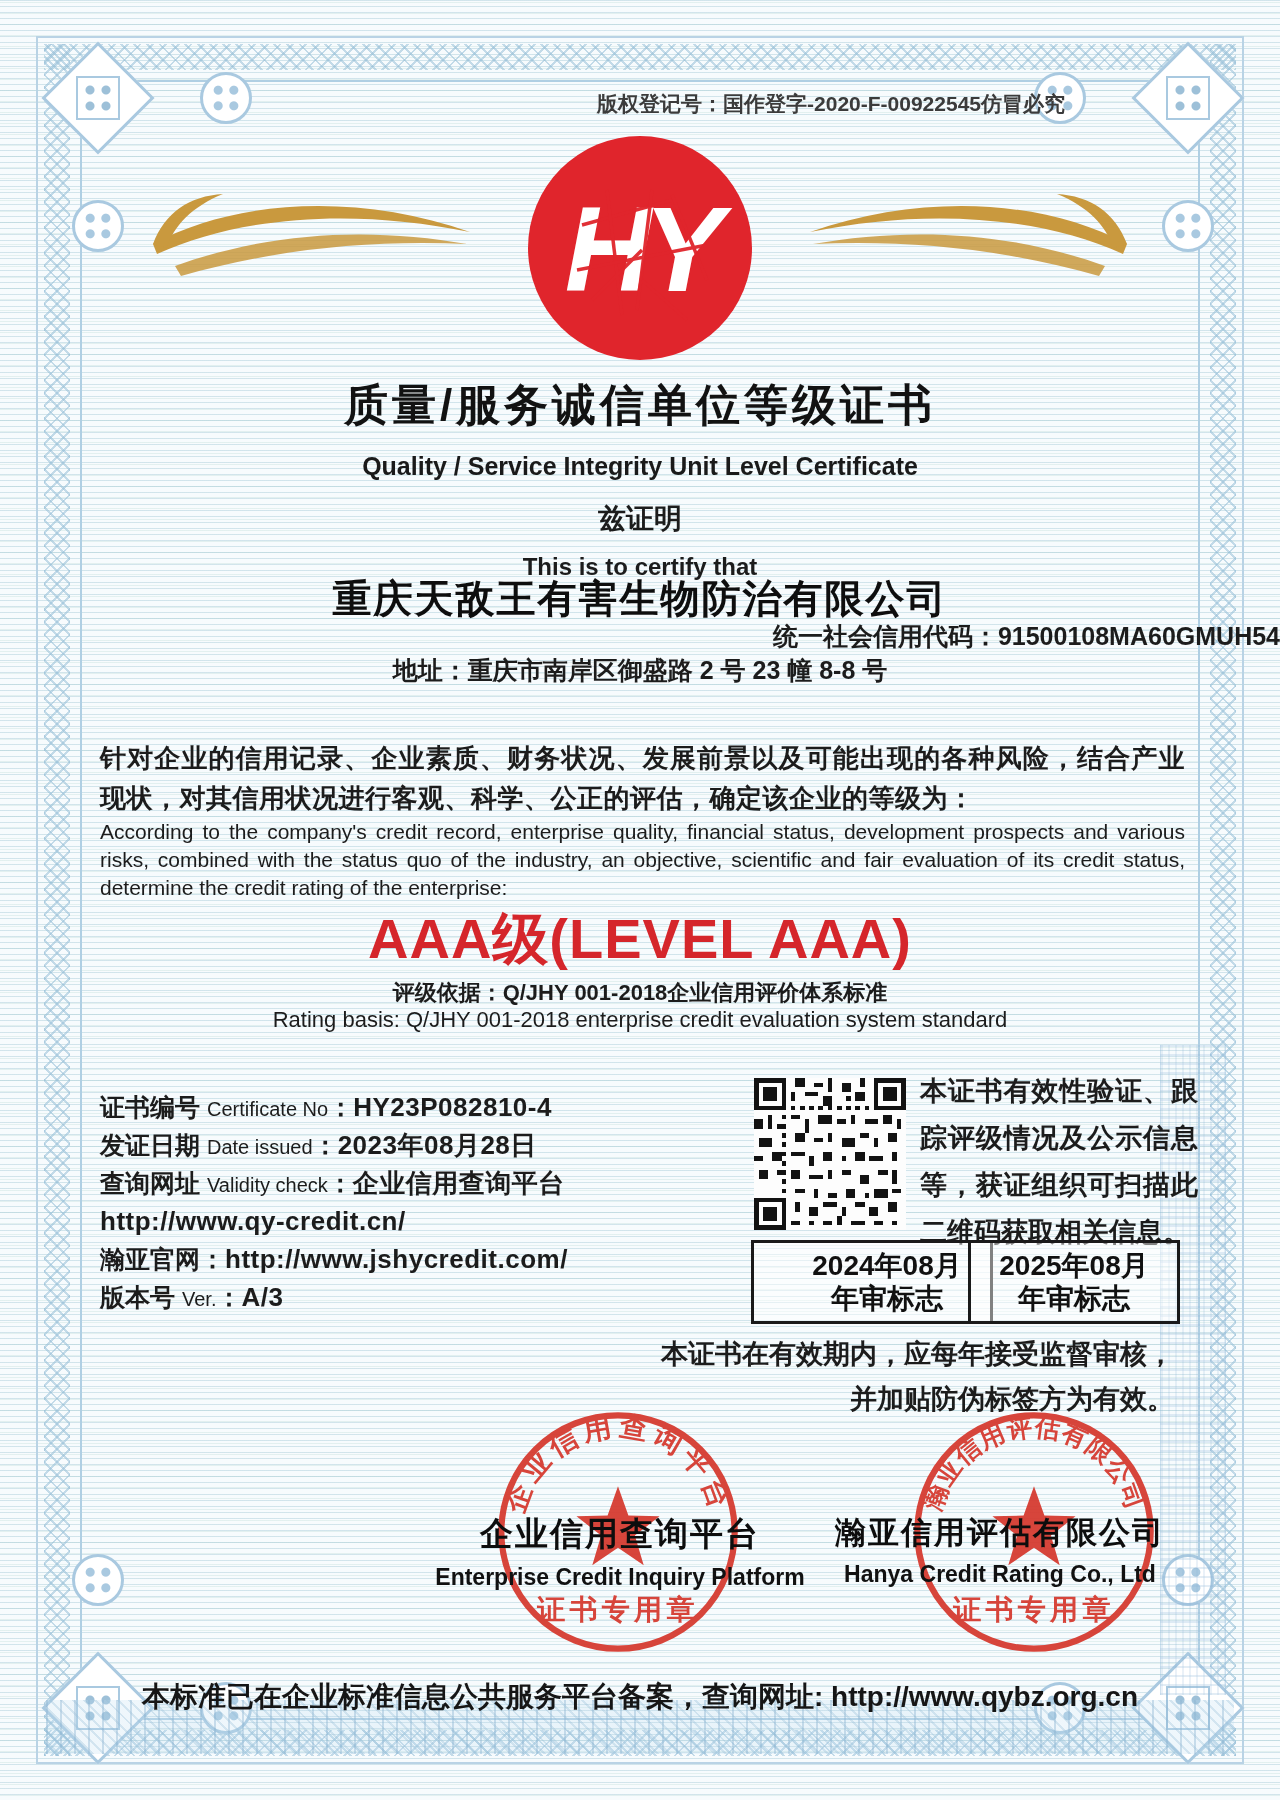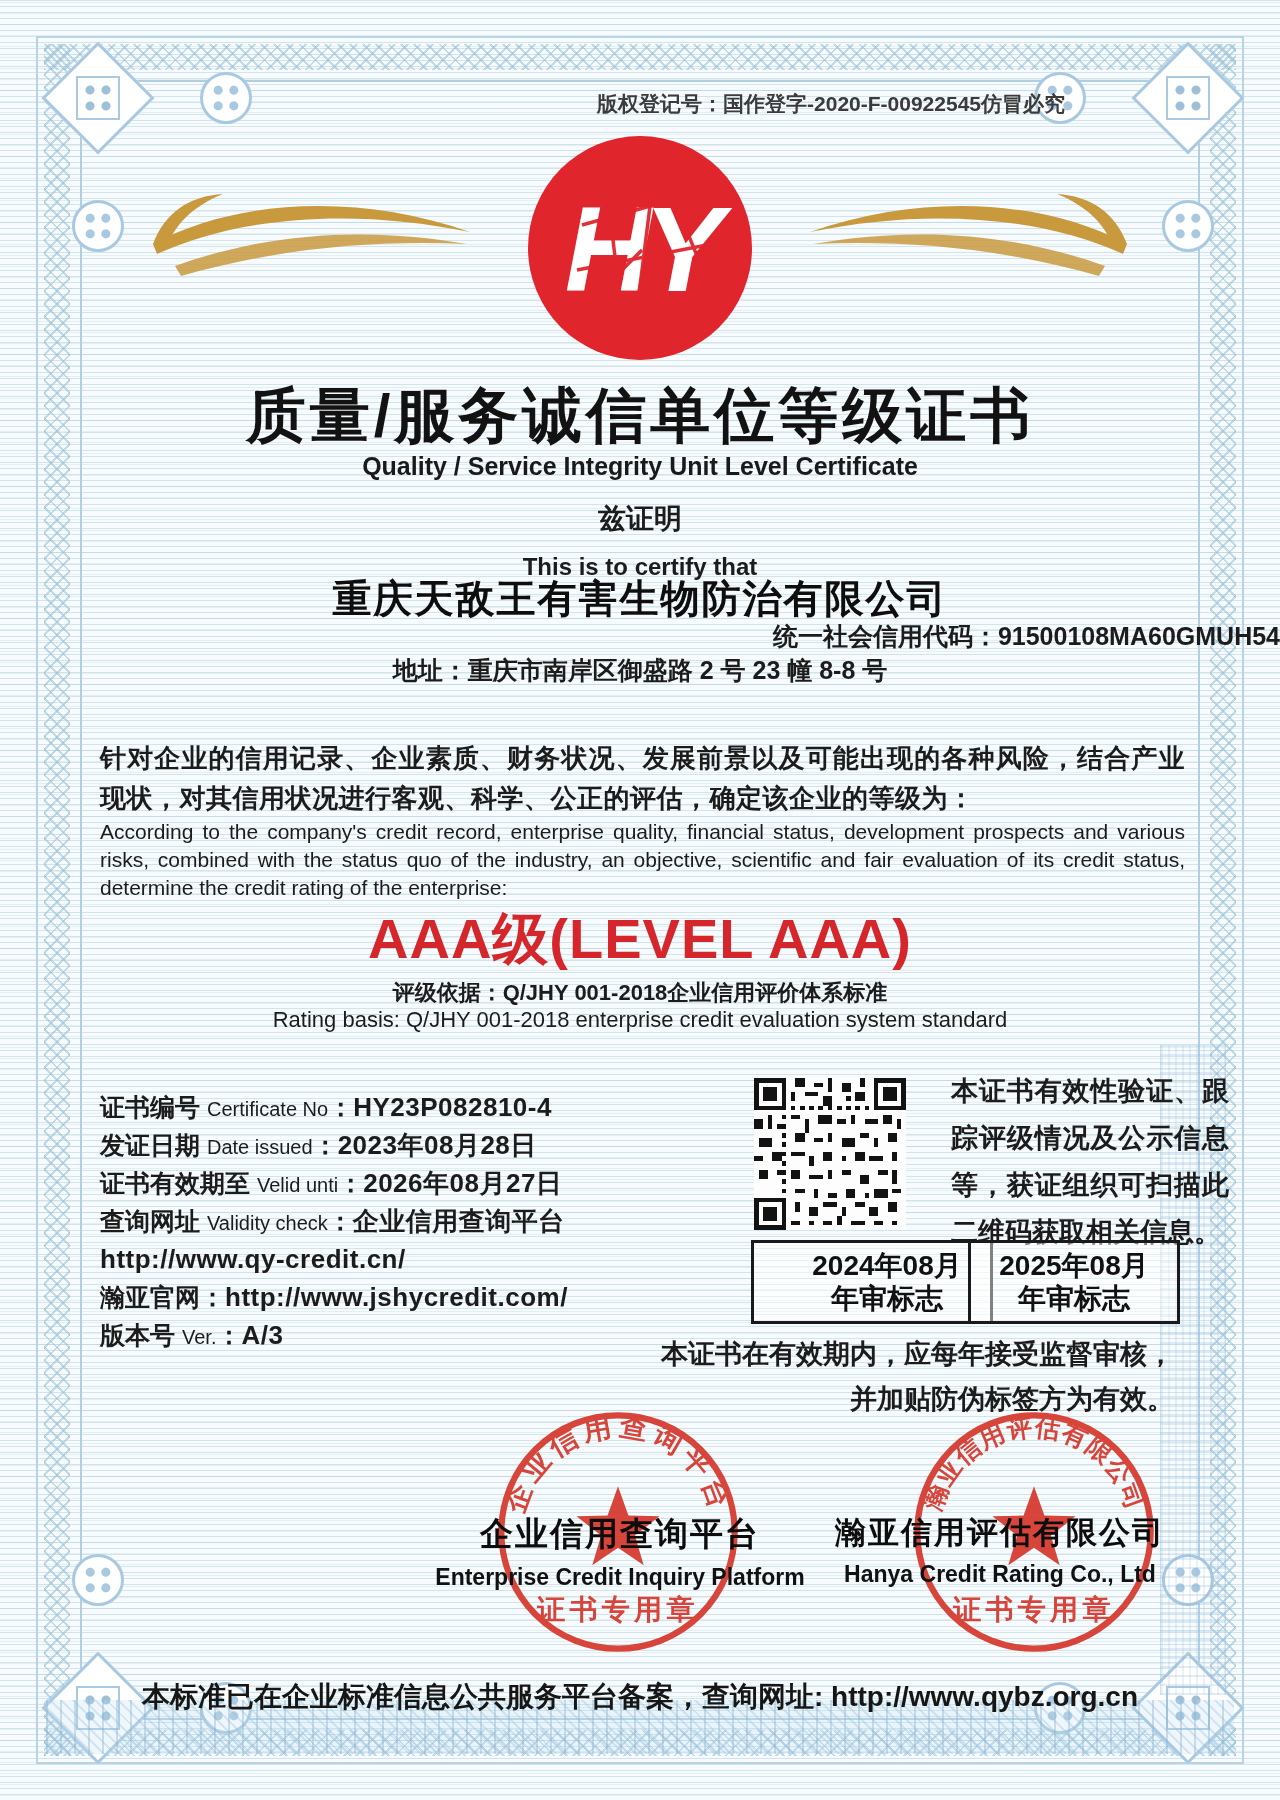--- a/index.html
+++ b/index.html
@@ -40,42 +40,42 @@
             repeating-linear-gradient(90deg, rgba(140,180,210,.5) 0 2px, transparent 2px 14px),
             repeating-linear-gradient(45deg, rgba(152,192,216,.4) 0 2px, transparent 2px 8px),
             linear-gradient(rgba(190,220,240,.30), rgba(190,220,240,.30));}
   .side-lace{position:absolute;right:54px;top:1045px;width:64px;height:650px;opacity:.7;pointer-events:none;
           border-left:1px solid rgba(150,190,220,.5);border-right:1px solid rgba(150,190,220,.5);
           background:
             repeating-linear-gradient(to bottom, rgba(140,180,215,.35) 0 2px, transparent 2px 9px),
             repeating-linear-gradient(90deg, rgba(140,180,215,.25) 0 2px, transparent 2px 7px);}
   
   .copyright{top:90px;left:0;right:215px;text-align:right;font-size:21px;font-weight:600;color:#3b3b3b;}
-  .title-zh{top:376px;left:0;width:100%;text-align:center;font-size:60px;font-weight:700;
+  .title-zh{top:376px;left:0;width:100%;text-align:center;font-size:44px;font-weight:700;
             letter-spacing:4px;color:#121212;}
   .title-en{top:452px;left:0;width:100%;text-align:center;font-size:25px;font-weight:600;color:#1a1a1a;}
   .certify-zh{top:500px;left:0;width:100%;text-align:center;font-size:28px;font-weight:600;}
   .certify-en{top:537px;left:0;width:100%;text-align:center;font-size:24px;font-weight:600;margin-top:16px;}
   .company{top:572px;left:0;width:100%;text-align:center;font-size:39px;font-weight:800;letter-spacing:2px;color:#0e0e0e;}
   .code-line{top:620px;left:0;width:100%;text-align:right;font-size:25px;font-weight:600;}
   .addr-line{top:654px;left:0;width:100%;text-align:center;font-size:25px;font-weight:600;}
   .body-zh{top:738px;left:100px;width:1085px;font-size:26px;font-weight:600;line-height:40px;
            text-align:justify;letter-spacing:.5px;}
   .body-en{top:818px;left:100px;width:1085px;font-size:21px;font-weight:500;line-height:28px;text-align:justify;}
   .level{top:902px;left:0;width:100%;text-align:center;font-size:56px;font-weight:800;color:#d5262b;letter-spacing:1px;}
   .basis-zh{top:978px;left:0;width:100%;text-align:center;font-size:22px;font-weight:600;}
   .basis-en{top:1007px;left:0;width:100%;text-align:center;font-size:22px;font-weight:500;}
   .details{top:1090px;left:100px;width:620px;}
   .d-line{line-height:34px;white-space:nowrap;}
   .d-zh{font-size:25px;font-weight:700;}
   .d-en{font-size:20px;font-weight:500;margin-left:7px;}
   .d-sep{font-size:25px;font-weight:700;}
   .d-val{font-size:26px;font-weight:600;letter-spacing:.5px;}
   .qr{left:754px;top:1078px;}
-  .qr-note{left:920px;top:1068px;width:278px;font-size:27px;font-weight:600;line-height:47px;text-align:justify;margin-left:31px;}
+  .qr-note{left:920px;top:1068px;width:278px;font-size:27px;font-weight:600;line-height:47px;text-align:justify;}
   .badge{top:1240px;width:206px;height:78px;border:3px solid #1a1a1a;background:rgba(255,255,255,.45);
          display:flex;flex-direction:column;align-items:center;justify-content:center;gap:5px;}
   .badge div{font-size:28px;font-weight:600;color:#111;line-height:1;}
   .badge.b1{left:751px;padding-left:30px;}
   .badge.b2{left:968px;}
   .sup-note{top:1332px;right:106px;text-align:right;font-size:27px;font-weight:600;line-height:45px;}
   .stamp{position:absolute;opacity:.94;}
   .org{text-align:center;z-index:3;}
   .org .zh{font-size:33px;font-weight:800;letter-spacing:2px;color:#0d0d0d;}
   .org .en{font-size:23px;font-weight:600;margin-top:7px;color:#111;}
@@ -160,23 +160,20 @@
   <div class="abs level">AAA级(LEVEL AAA)</div>
   <div class="abs basis-zh">评级依据：Q/JHY 001-2018企业信用评价体系标准</div>
   <div class="abs basis-en">Rating basis: Q/JHY 001-2018 enterprise credit evaluation system standard</div>
 
   <div class="abs details">
     <div class="d-line">
       <span class="d-zh">证书编号</span><span class="d-en">Certificate No</span><span class="d-sep">：</span><span class="d-val">HY23P082810-4</span>
     </div>
     <div class="d-line">
       <span class="d-zh">发证日期</span><span class="d-en">Date issued</span><span class="d-sep">：</span><span class="d-val">2023年08月28日</span>
-    </div>
-    <div class="d-line">
-      <span class="d-zh">证书有效期至</span><span class="d-en">Velid unti</span><span class="d-sep">：</span><span class="d-val">2026年08月27日</span>
     </div>
     <div class="d-line">
       <span class="d-zh">查询网址</span><span class="d-en">Validity check</span><span class="d-sep">：</span><span class="d-val">企业信用查询平台</span>
     </div>
     <div class="d-line">
       <span class="d-zh"></span><span class="d-val">http://www.qy-credit.cn/</span>
     </div>
     <div class="d-line">
       <span class="d-zh">瀚亚官网</span><span class="d-sep">：</span><span class="d-val">http://www.jshycredit.com/</span>
     </div>

